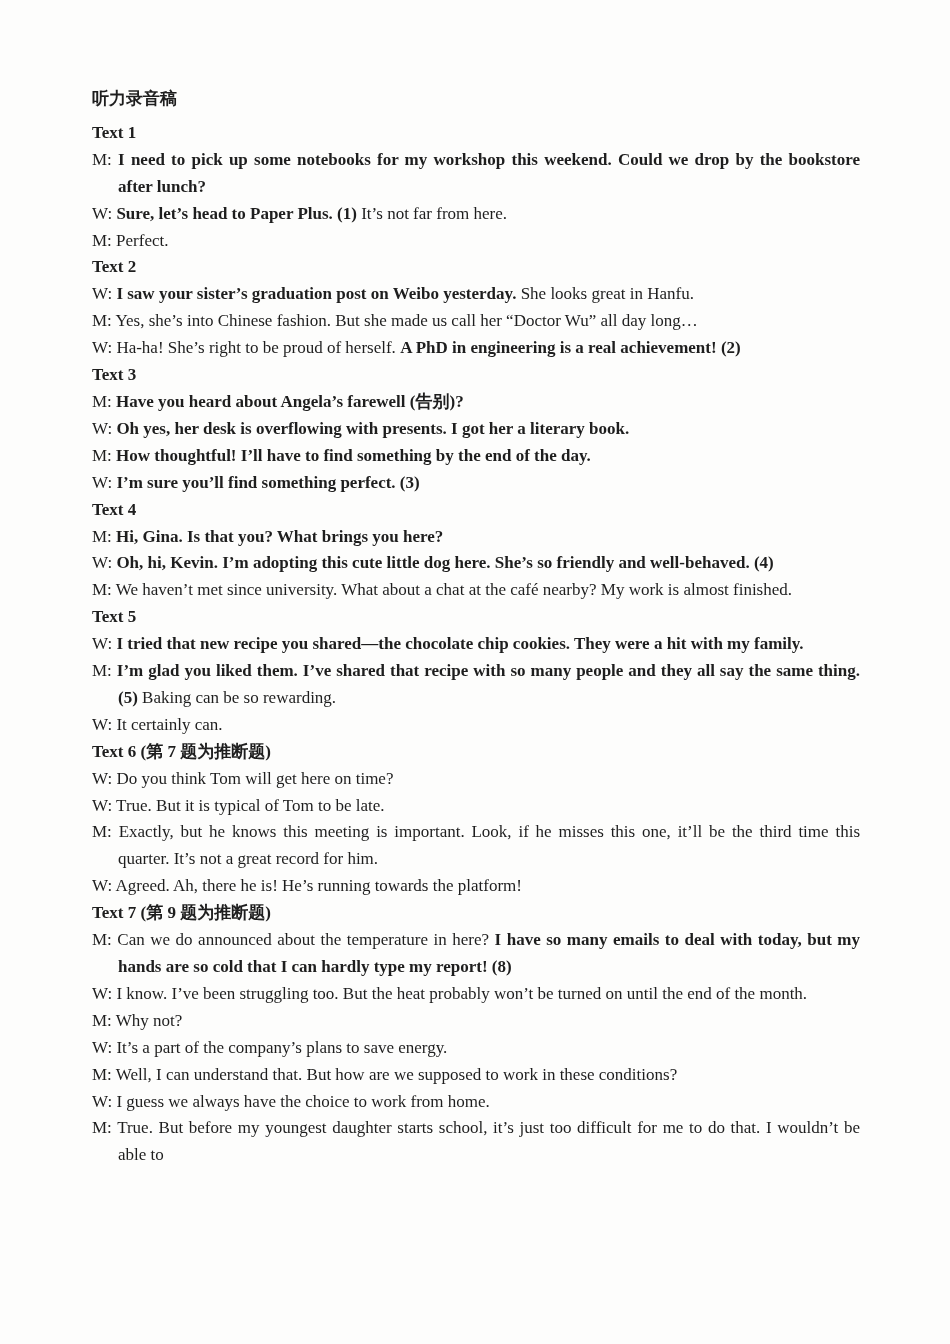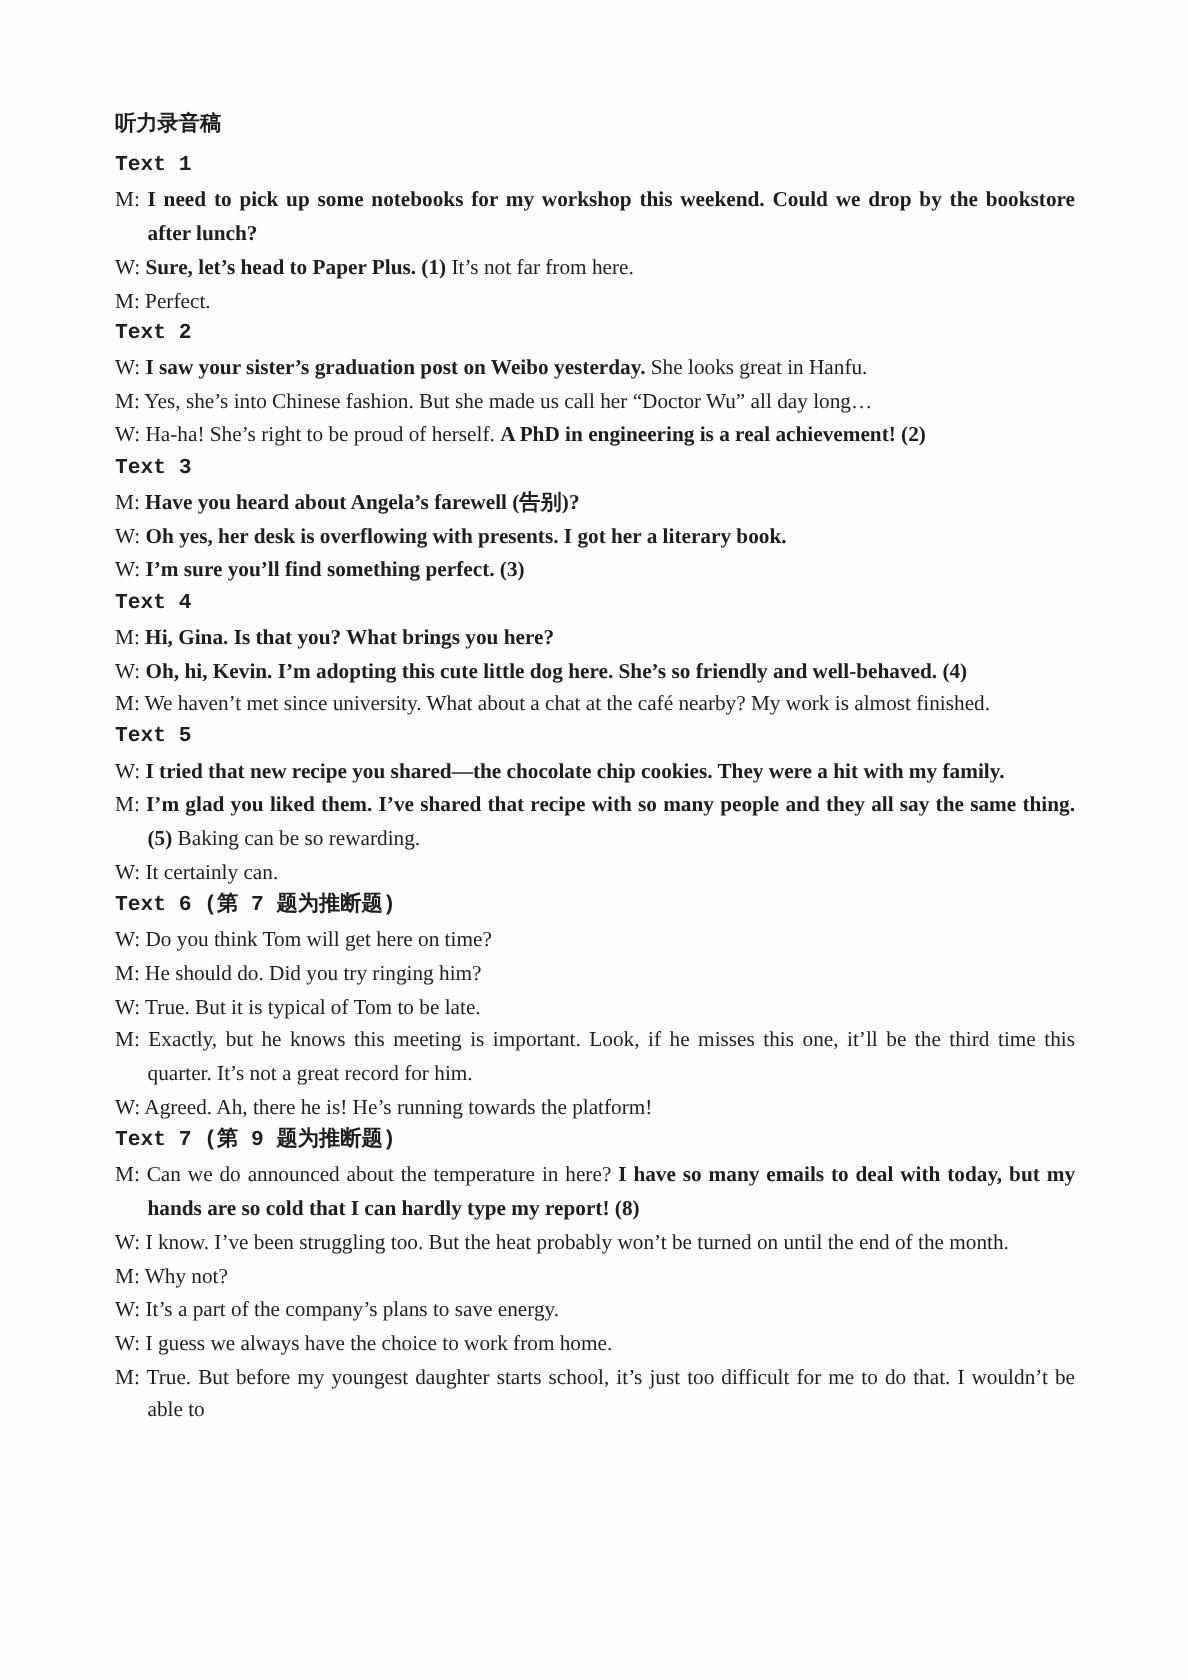--- a/index.html
+++ b/index.html
@@ -19,21 +19,20 @@
     box-sizing: border-box;
     padding: 86px 90px 0 92px;
     overflow: hidden;
   }
   .doc-title {
     font-weight: bold;
     margin-bottom: 7px;
   }
   .section-heading {
     font-weight: bold;
-    font-family: Liberation Mono, monospace;
   }
   .line {
     text-align: justify;
     padding-left: 26px;
     text-indent: -26px;
   }
   .seg-b { font-weight: bold; }
   .seg-i { }
 </style>
 </head>
@@ -46,36 +45,37 @@
       <div class="line"><span>M: </span><span class="seg-b ">I need to pick up some notebooks for my workshop this weekend. Could we drop by the bookstore after lunch?</span></div>
       <div class="line"><span>W: </span><span class="seg-b ">Sure, let’s head to Paper Plus. (1) </span><span class="">It’s not far from here.</span></div>
       <div class="line"><span>M: </span><span class="">Perfect.</span></div>
       <div class="section-heading">Text 2</div>
       <div class="line"><span>W: </span><span class="seg-b ">I saw your sister’s graduation post on Weibo yesterday. </span><span class="">She looks great in </span><span class="seg-i">Hanfu</span><span class="">.</span></div>
       <div class="line"><span>M: </span><span class="">Yes, she’s into Chinese fashion. But she made us call her “Doctor Wu” all day long…</span></div>
       <div class="line"><span>W: </span><span class="">Ha-ha! She’s right to be proud of herself. </span><span class="seg-b ">A PhD in engineering is a real achievement! (2)</span></div>
       <div class="section-heading">Text 3</div>
       <div class="line"><span>M: </span><span class="seg-b ">Have you heard about Angela’s farewell (告别)?</span></div>
       <div class="line"><span>W: </span><span class="seg-b ">Oh yes, her desk is overflowing with presents. I got her a literary book.</span></div>
+      <div class="line"><span>M: </span><span class="seg-b ">How thoughtful! I’ll have to find something by the end of the day.</span></div>
       <div class="line"><span>W: </span><span class="seg-b ">I’m sure you’ll find something perfect. (3)</span></div>
       <div class="section-heading">Text 4</div>
       <div class="line"><span>M: </span><span class="seg-b ">Hi, Gina. Is that you? What brings you here?</span></div>
       <div class="line"><span>W: </span><span class="seg-b ">Oh, hi, Kevin. I’m adopting this cute little dog here. She’s so friendly and well-behaved. (4)</span></div>
       <div class="line"><span>M: </span><span class="">We haven’t met since university. What about a chat at the café nearby? My work is almost finished.</span></div>
       <div class="section-heading">Text 5</div>
       <div class="line"><span>W: </span><span class="seg-b ">I tried that new recipe you shared—the chocolate chip cookies. They were a hit with my family.</span></div>
       <div class="line"><span>M: </span><span class="seg-b ">I’m glad you liked them. I’ve shared that recipe with so many people and they all say the same thing. (5) </span><span class="">Baking can be so rewarding.</span></div>
       <div class="line"><span>W: </span><span class="">It certainly can.</span></div>
       <div class="section-heading">Text 6 (第 7 题为推断题)</div>
       <div class="line"><span>W: </span><span class="">Do you think Tom will get here on time?</span></div>
-      <div class="line"><span>M: </span><span class="">He should do. Did you try ringing him?</span></div>
       <div class="line"><span>W: </span><span class="">True. But it is typical of Tom to be late.</span></div>
       <div class="line"><span>M: </span><span class="">Exactly, but he knows this meeting is important. Look, if he misses this one, it’ll be the third time this quarter. It’s not a great record for him.</span></div>
       <div class="line"><span>W: </span><span class="">Agreed. Ah, there he is! He’s running towards the platform!</span></div>
       <div class="section-heading">Text 7 (第 9 题为推断题)</div>
       <div class="line"><span>M: </span><span class="">Can we do announced about the temperature in here? </span><span class="seg-b ">I have so many emails to deal with today, but my hands are so cold that I can hardly type my report! (8)</span></div>
       <div class="line"><span>W: </span><span class="">I know. I’ve been struggling too. But the heat probably won’t be turned on until the end of the month.</span></div>
       <div class="line"><span>M: </span><span class="">Why not?</span></div>
       <div class="line"><span>W: </span><span class="">It’s a part of the company’s plans to save energy.</span></div>
+      <div class="line"><span>M: </span><span class="">Well, I can understand that. But how are we supposed to work in these conditions?</span></div>
       <div class="line"><span>W: </span><span class="">I guess we always have the choice to work from home.</span></div>
       <div class="line"><span>M: </span><span class="">True. But before my youngest daughter starts school, it’s just too difficult for me to do that. I wouldn’t be able to</span></div>
     </div>
 </div>
 
 </body></html>

